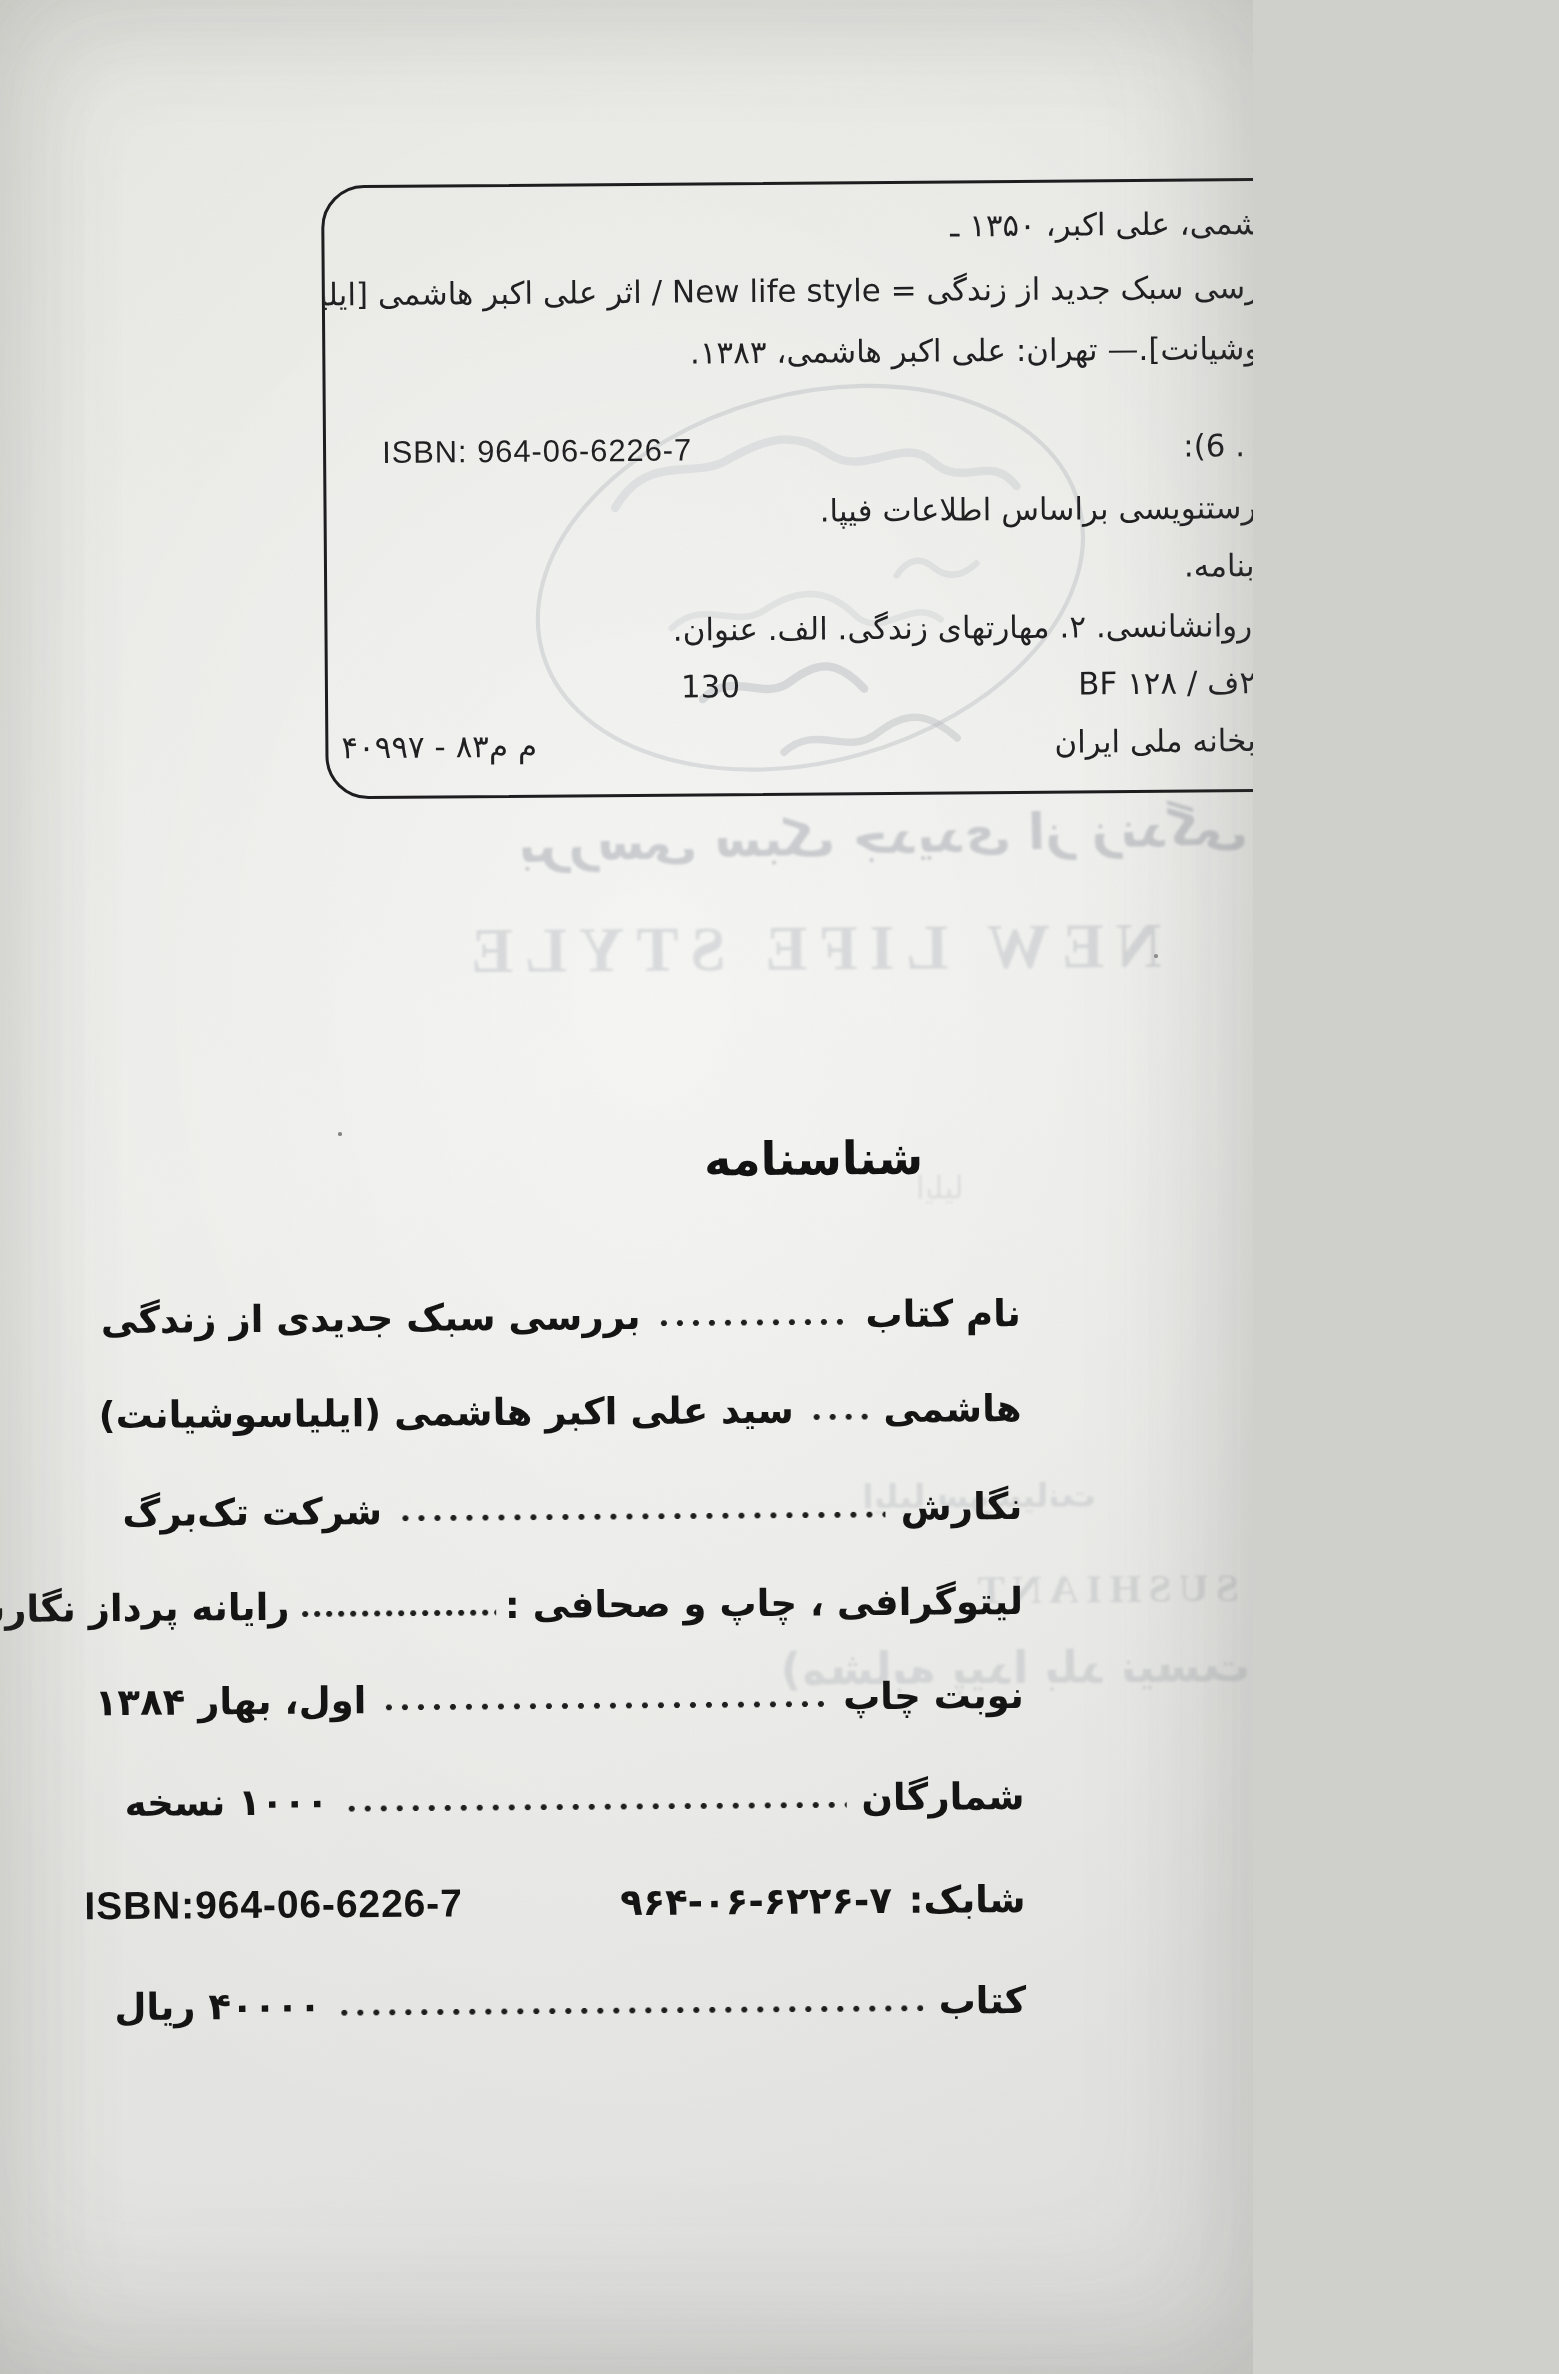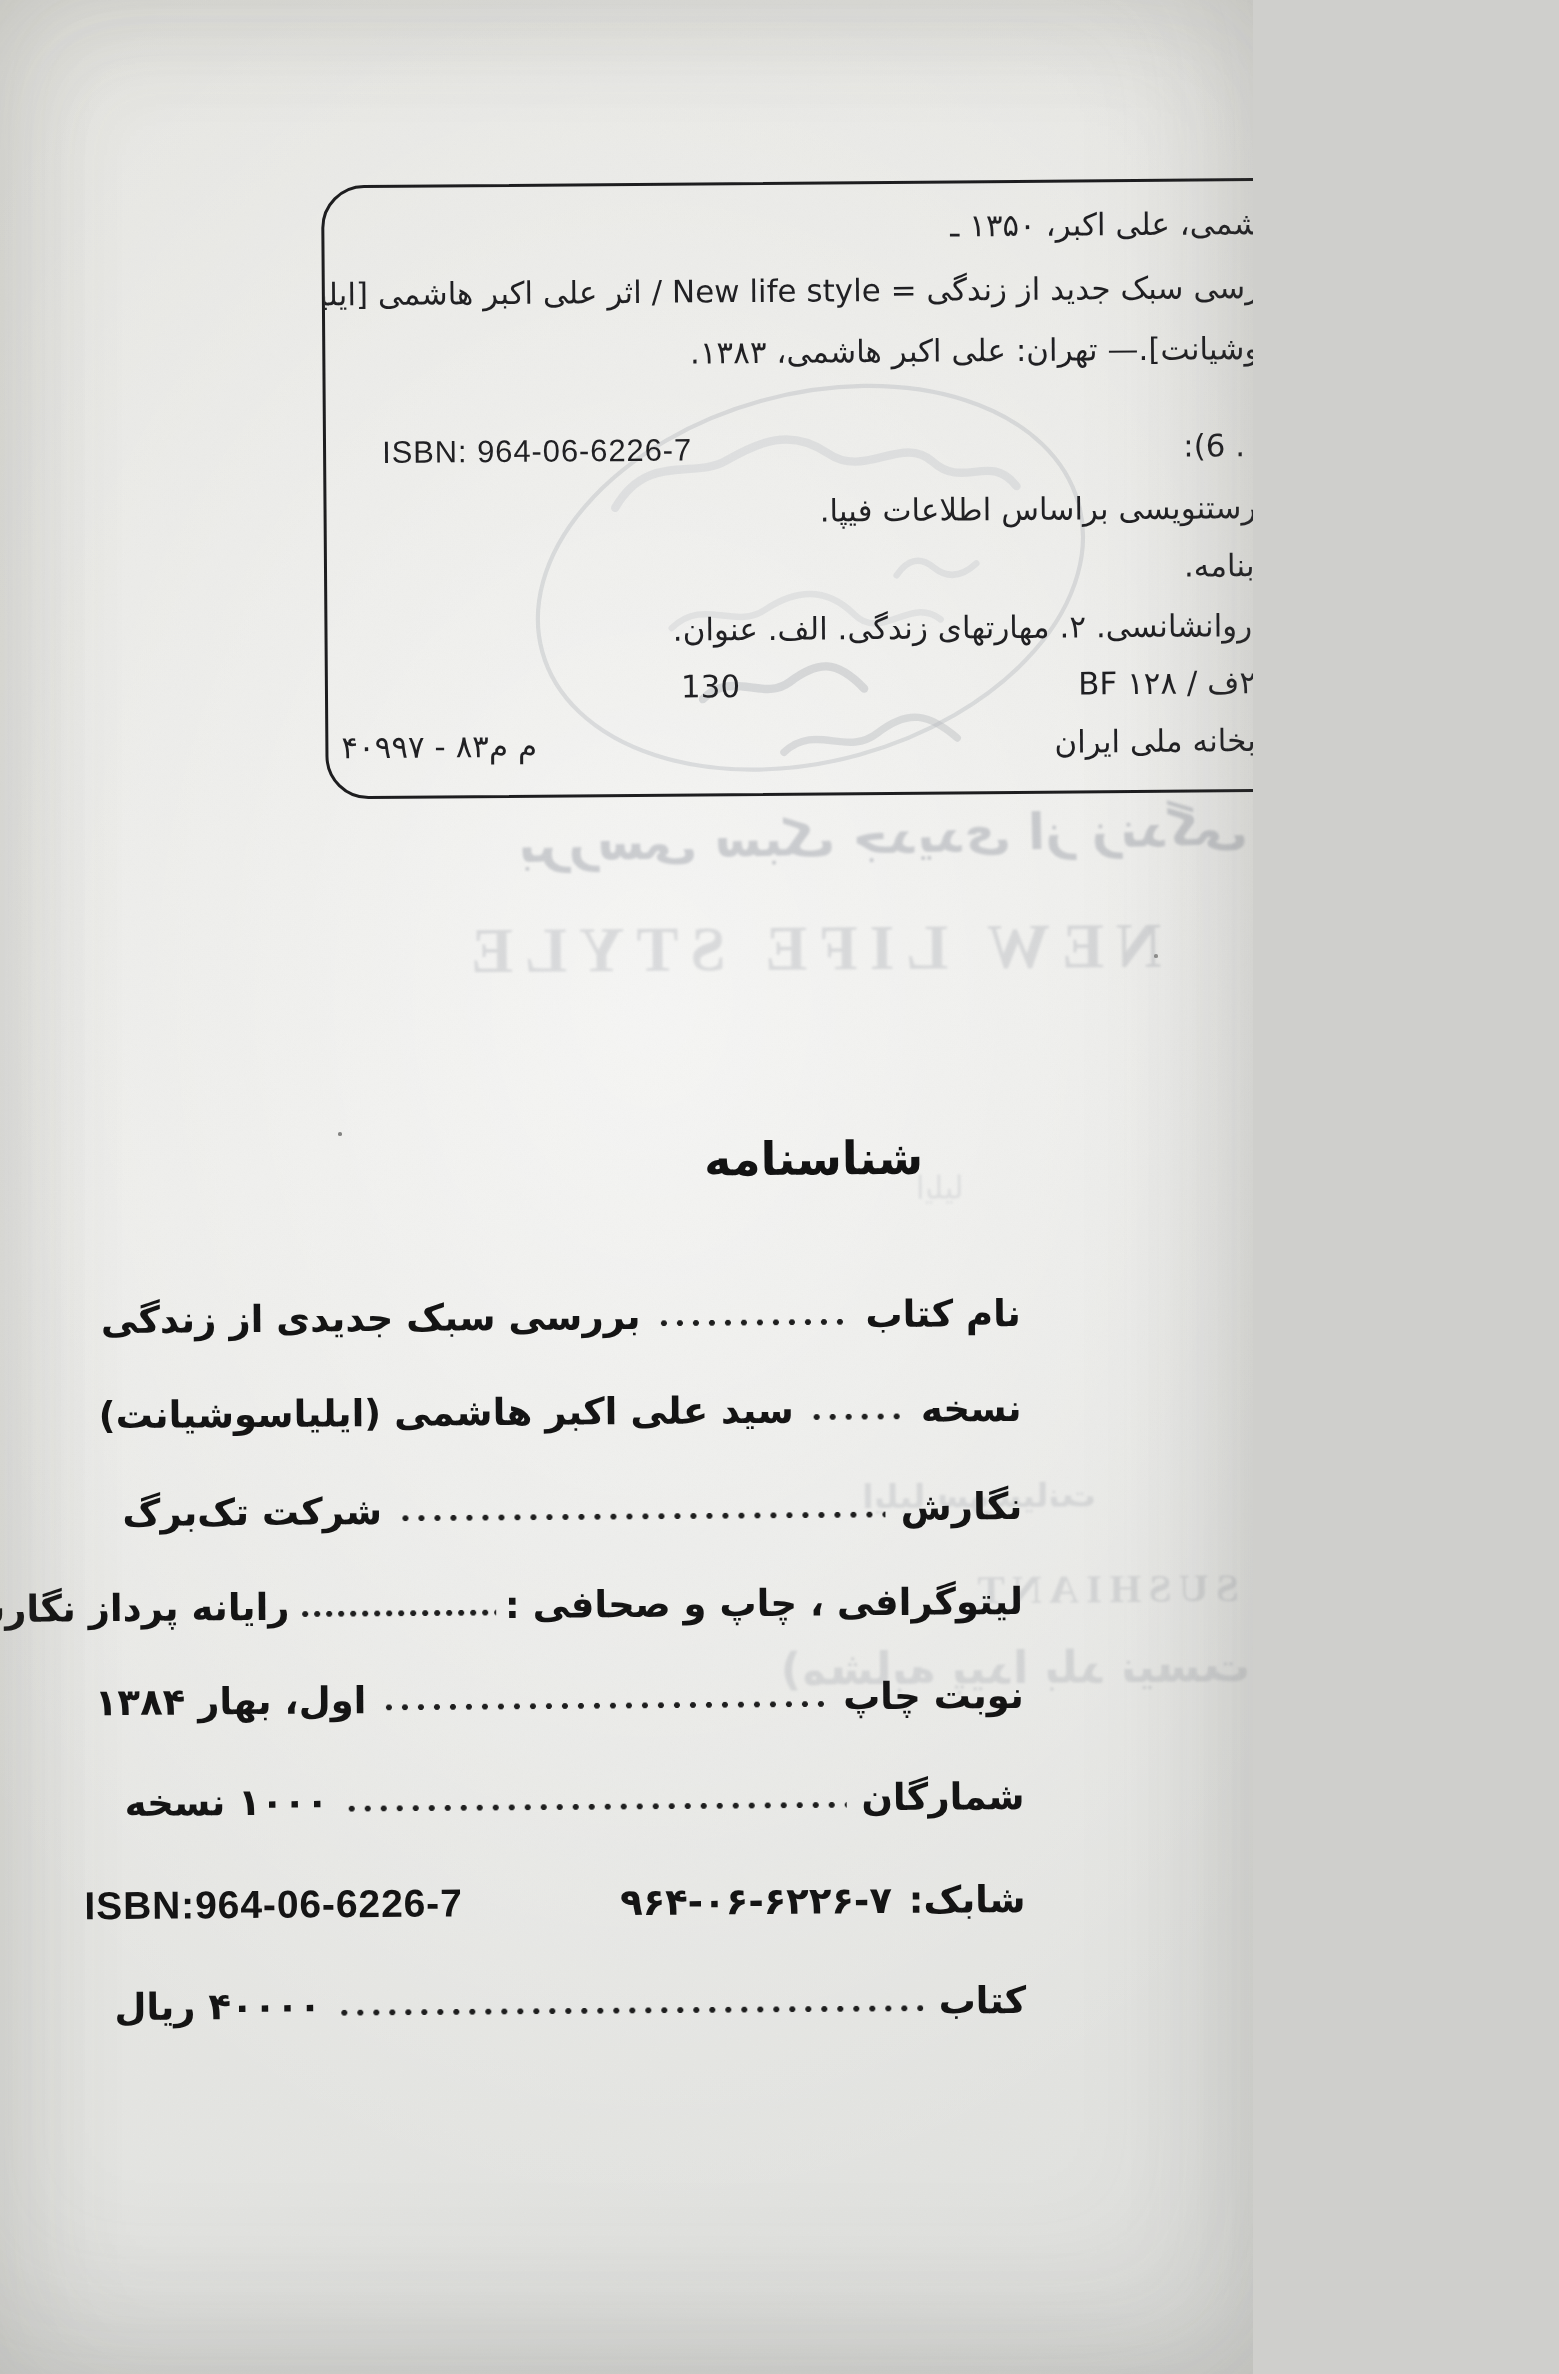--- a/index.html
+++ b/index.html
@@ -144,21 +144,21 @@
     </div>
 
     <div class="heading">شناسنامه</div>
 
     <div class="row r1">
       <span class="lab">نام کتاب</span>
       <span class="dots"></span>
       <span class="val">بررسی سبک جدیدی از زندگی</span>
     </div>
     <div class="row r2">
-      <span class="lab">نسخه</span>
+      <span class="lab">هاشمی</span>
       <span class="dots"></span>
       <span class="val">سید علی اکبر هاشمی (ایلیاسوشیانت)</span>
     </div>
     <div class="row r3">
       <span class="lab">نگارش</span>
       <span class="dots"></span>
       <span class="val">شرکت تک‌برگ</span>
     </div>
     <div class="row r4">
       <span class="lab">لیتوگرافی ، چاپ و صحافی :</span>

